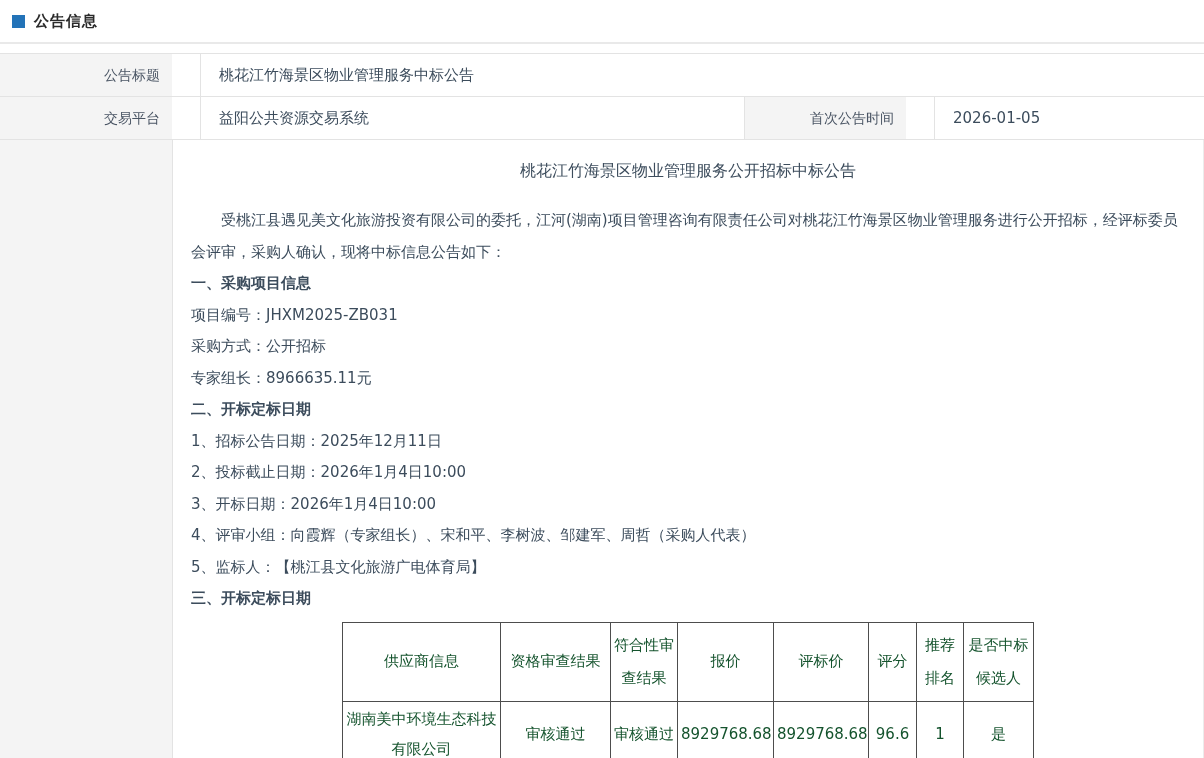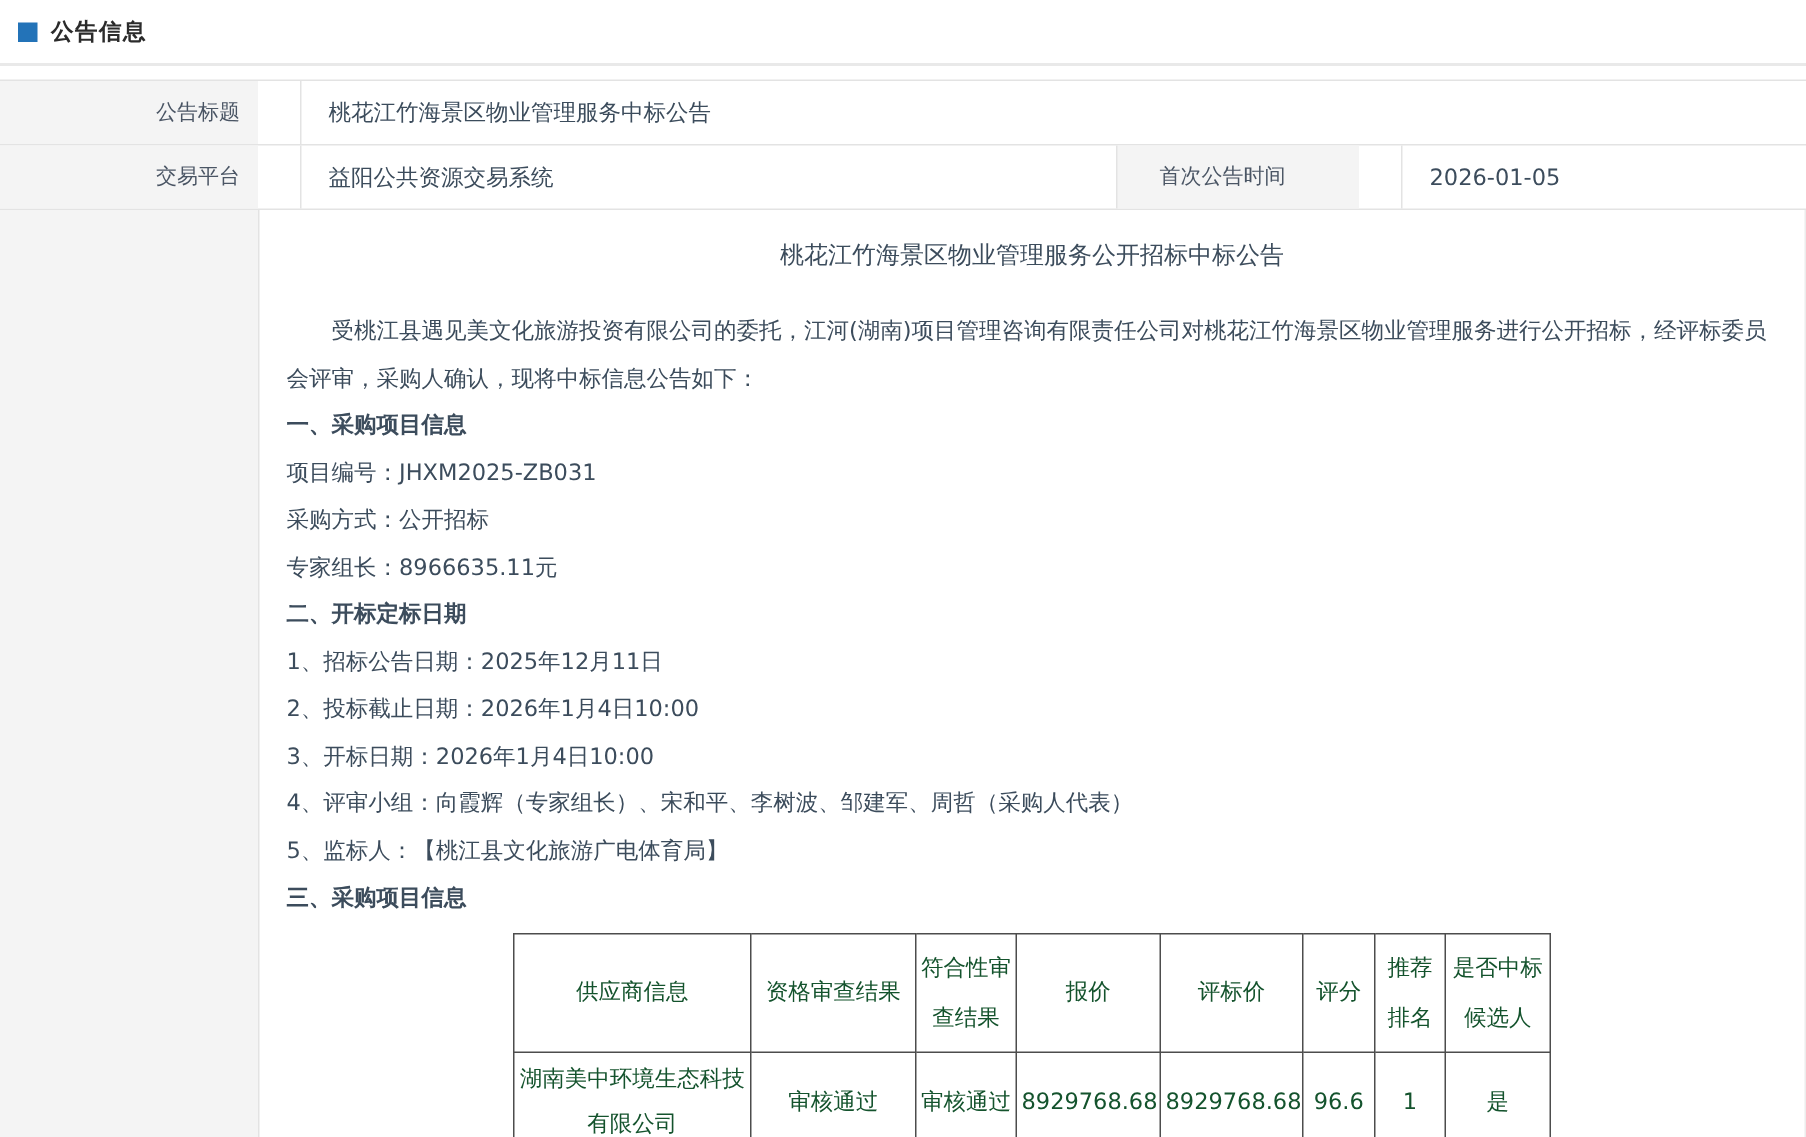--- a/index.html
+++ b/index.html
@@ -54,21 +54,21 @@
     color: #3c4c5c;
     flex: 1;
     margin-left: 28px;
   }
   .val.fixed { flex: none; width: 544px; }
   .lbl2 {
     width: 162px;
     flex: none;
     background: #f4f4f4;
     border-left: 1px solid #e3e3e3;
-    text-align: left;
+    text-align: right;
     padding-right: 12px;
     font-size: 14px;
     color: #4a5564;
   }
   
   .content-row {
     display: flex;
     align-items: flex-start;
     border-top: 1px solid #e3e3e3;
   }
@@ -85,21 +85,20 @@
     border-right: 1px solid #ececec;
     padding: 13px 18px 0 18px;
     color: #3c4c5c;
   }
   .art-title {
     text-align: center;
     font-size: 16px;
     font-weight: normal;
     line-height: 26px;
     margin: 5px 0 9px 0;
-    font-family: Liberation Mono, monospace;
   }
   .article p.line {
     font-size: 15px;
     line-height: 31.5px;
   }
   .article p.indent { text-indent: 2em; margin-top: 21px; }
   .article h3.sec {
     font-size: 15px;
     font-weight: bold;
     line-height: 31.5px;
@@ -157,21 +156,21 @@
     <p class="line">采购方式：公开招标</p>
     <p class="line">专家组长：8966635.11元</p>
 
     <h3 class="sec">二、开标定标日期</h3>
     <p class="line">1、招标公告日期：2025年12月11日</p>
     <p class="line">2、投标截止日期：2026年1月4日10:00</p>
     <p class="line">3、开标日期：2026年1月4日10:00</p>
     <p class="line">4、评审小组：向霞辉（专家组长）、宋和平、李树波、邹建军、周哲（采购人代表）</p>
     <p class="line">5、监标人：【桃江县文化旅游广电体育局】</p>
 
-    <h3 class="sec">三、采购项目信息</h3>
+    <h3 class="sec">三、开标定标日期</h3>
 
     <table class="bids">
       <colgroup>
         <col style="width:158px">
           <col style="width:110px">
           <col style="width:67px">
           <col style="width:96px">
         <col style="width:95px">
           <col style="width:48px">
           <col style="width:47px">

